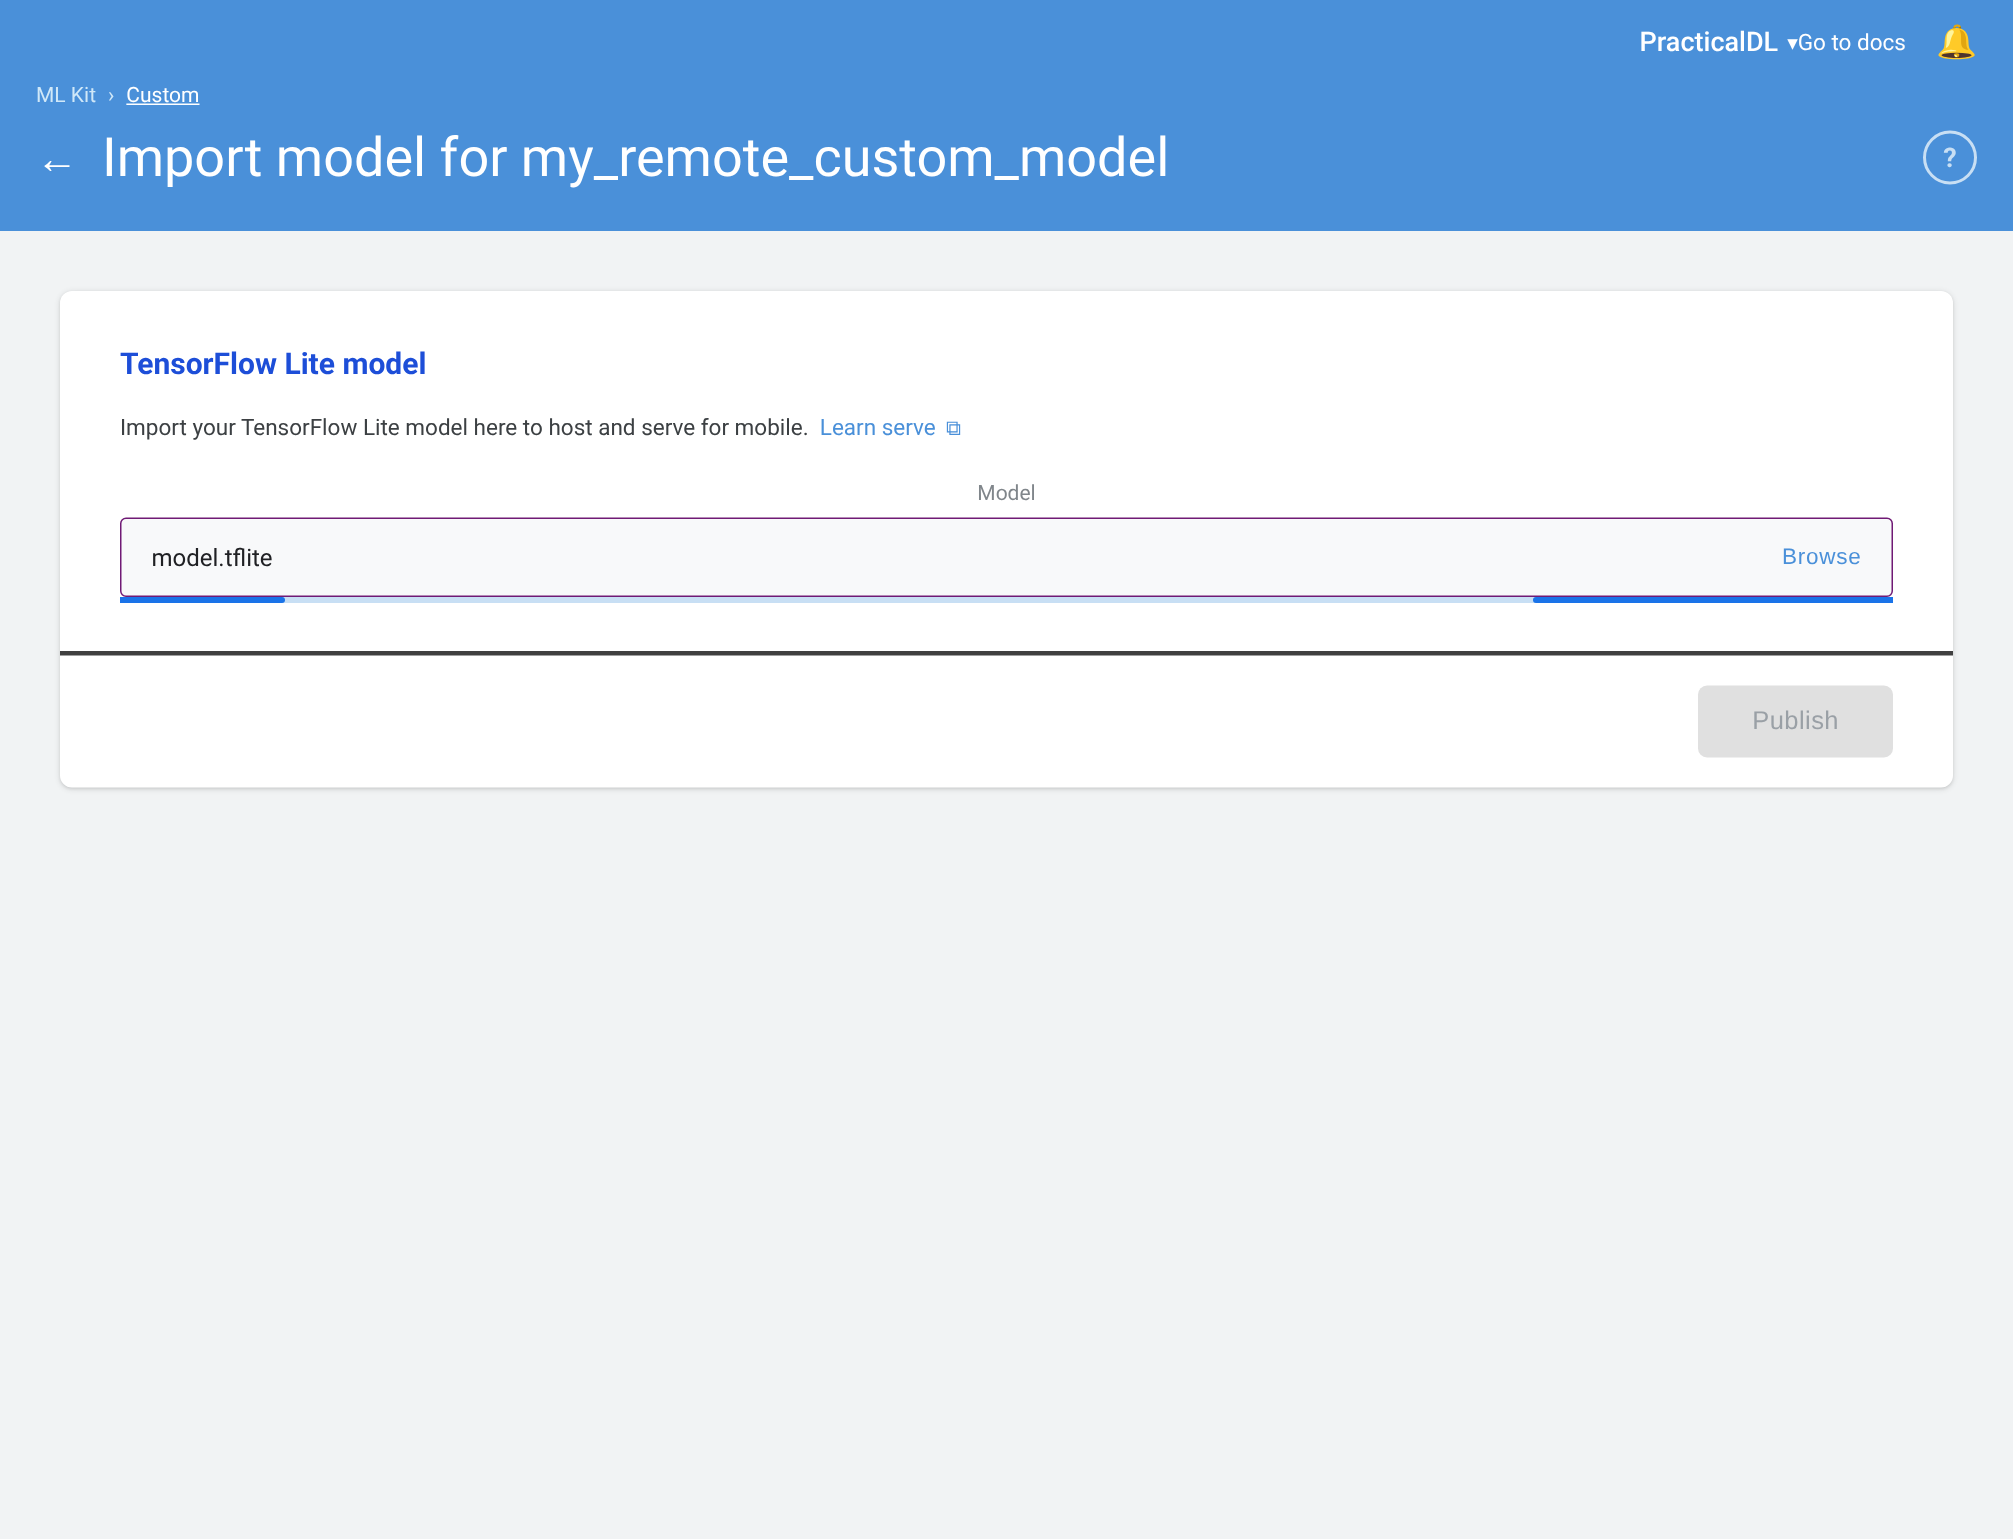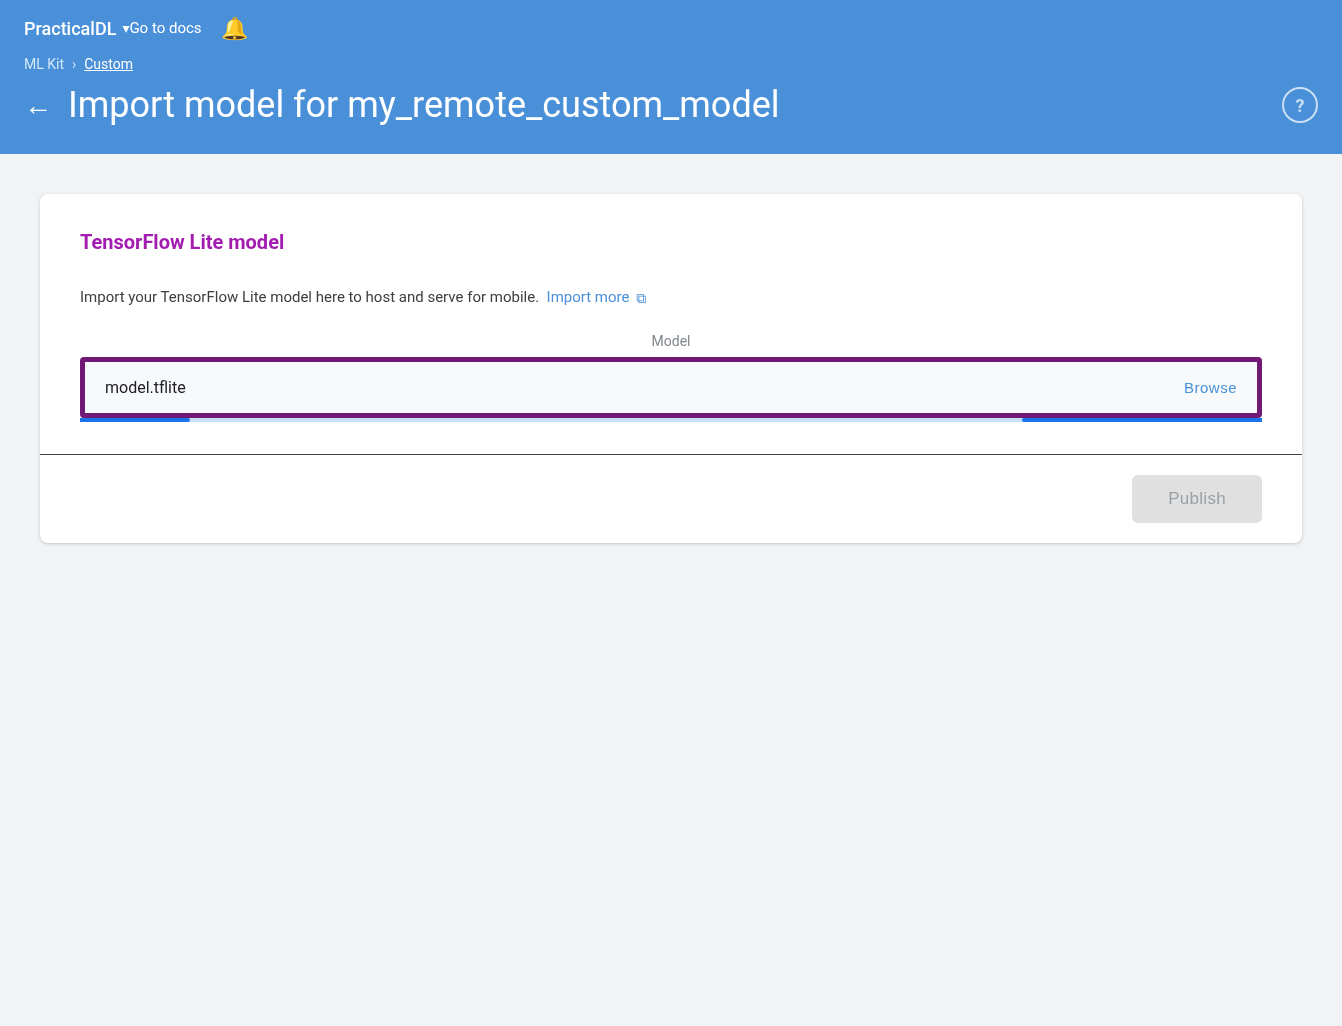--- a/index.html
+++ b/index.html
@@ -14,21 +14,21 @@
       width: 1342px;
       min-height: 1026px;
       overflow-x: hidden;
     }
 
     
     .top-nav {
       background-color: #4a90d9;
       display: flex;
       align-items: center;
-      justify-content: flex-start;
+      justify-content: flex-end;
       padding: 0 24px;
       height: 56px;
     }
 
     .top-nav-left {
       display: flex;
       align-items: center;
       gap: 6px;
     }
 
@@ -141,22 +141,22 @@
       overflow: hidden;
     }
 
     .card-body {
       padding: 36px 40px 32px 40px;
     }
 
     .card-section-title {
       font-size: 20px;
       font-weight: 700;
-      color: #a21caf;
-      margin-bottom: 32px;
+      color: #1d4ed8;
+      margin-bottom: 20px;
     }
 
     .description-text {
       font-size: 15px;
       color: #3c4043;
       margin-bottom: 24px;
       line-height: 1.5;
     }
 
     .learn-more-link {
@@ -175,21 +175,21 @@
     .model-label {
       font-size: 14px;
       color: #80868b;
       margin-bottom: 8px;
       text-align: center;
     }
 
     
     .file-input-area {
       background-color: #f8f9fa;
-      border: 5px solid #701a75;
+      border: 1px solid #701a75;
       border-radius: 4px;
       display: flex;
       align-items: center;
       justify-content: space-between;
       padding: 16px 20px;
       margin-bottom: 0;
       position: relative;
     }
 
     .file-name {
@@ -231,21 +231,21 @@
       right: 0;
       top: 0;
       width: 240px;
       height: 4px;
       background-color: #1a73e8;
       border-radius: 2px 0 0 2px;
     }
 
     
     .card-footer {
-      border-top: 1px solid #404040;
+      border-top: 3px solid #404040;
       padding: 20px 40px;
       display: flex;
       justify-content: flex-end;
       align-items: center;
     }
 
     .publish-button {
       background-color: #e0e0e0;
       color: #9aa0a6;
       border: none;
@@ -285,21 +285,21 @@
 </div>
 
 <div class="main-content">
   <div class="card">
     <div class="card-body">
 
       <div class="card-section-title">TensorFlow Lite model</div>
 
       <p class="description-text">
         <span>Import your TensorFlow Lite model here to host and serve for mobile.</span>
-        &nbsp;<a class="learn-more-link" href="#">Import more</a>
+        &nbsp;<a class="learn-more-link" href="#">Learn serve</a>
         <span class="external-link-icon">⧉</span>
       </p>
 
       <div class="model-label">Model</div>
 
       <div class="file-input-area">
         <span class="file-name">model.tflite</span>
         <button class="browse-button">Browse</button>
       </div>
 

